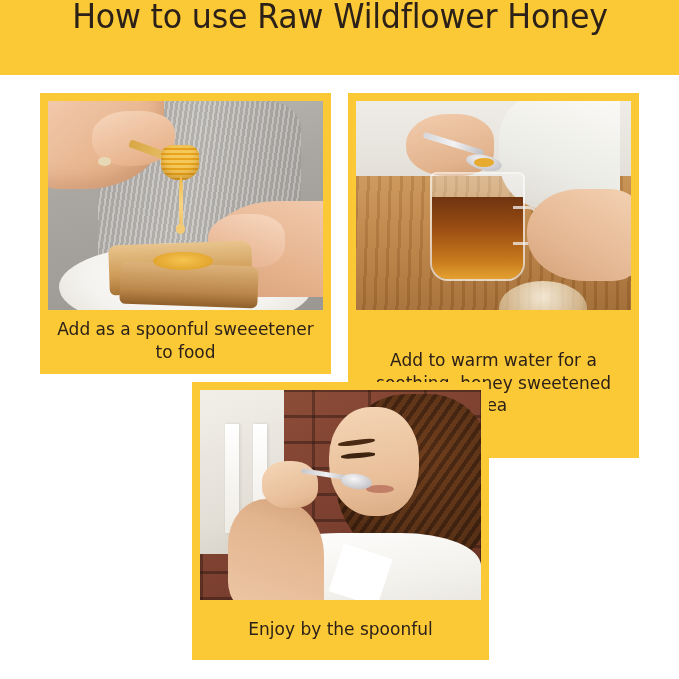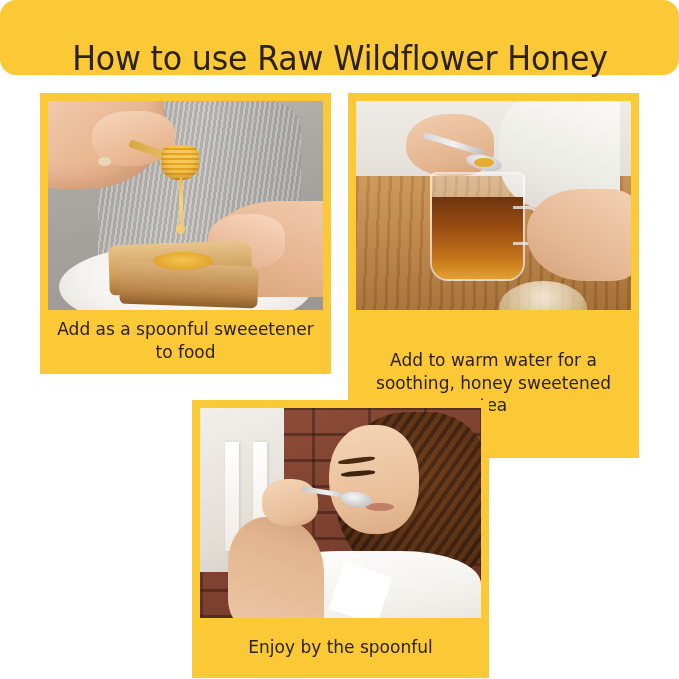--- a/index.html
+++ b/index.html
@@ -17,23 +17,22 @@
 
   
   .banner {
     position: absolute;
     left: 0;
     top: 0;
     width: 679px;
     height: 75px;
     background: #fbc836;
     display: flex;
-    align-items: flex-end;
+    align-items: flex-start;
     justify-content: center;
-    border-radius: 16px;
   }
   .banner-title {
     font-family: "DejaVu Sans", sans-serif;
     font-size: 33px;
     font-weight: 400;
     color: #2c2118;
     letter-spacing: -0.2px;
     white-space: nowrap;
     line-height: 1;
     transform: scaleX(0.96);
@@ -66,21 +65,21 @@
     padding: 4px 6px 6px 6px;
     box-sizing: border-box;
   }
 
   #card-food   { left: 40px;  top: 93px;  width: 291px; height: 281px; }
   #card-food .card-photo { height: 209px; }
 
   #card-tea    { left: 348px; top: 93px;  width: 291px; height: 365px; }
   #card-tea .card-photo  { height: 209px; }
 
-  #card-spoon  { left: 192px; top: 382px; width: 297px; height: 278px; margin-top: 18px; }
+  #card-spoon  { left: 192px; top: 382px; width: 297px; height: 278px; }
   #card-spoon .card-photo { height: 210px; }
 
   
   .ph-food {
     background:
       linear-gradient(170deg, #b9b6b2 0%, #a9a6a2 40%, #9b9894 100%);
   }
   .ph-food .torso {
     position: absolute; left: 18%; top: 0; width: 74%; height: 86%;
     background:

